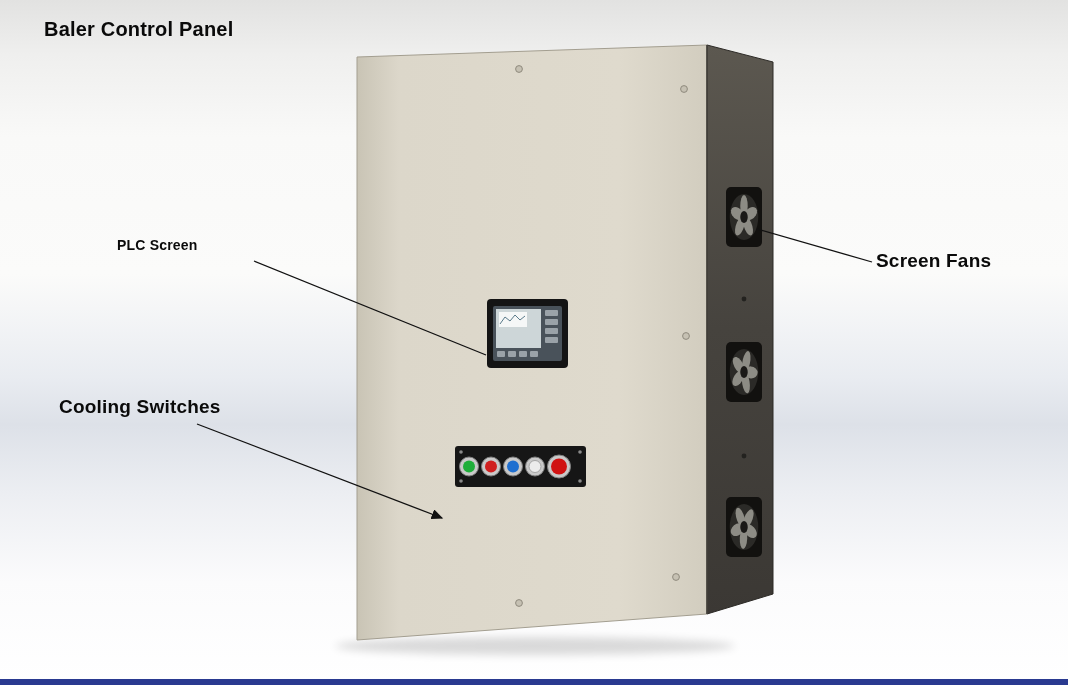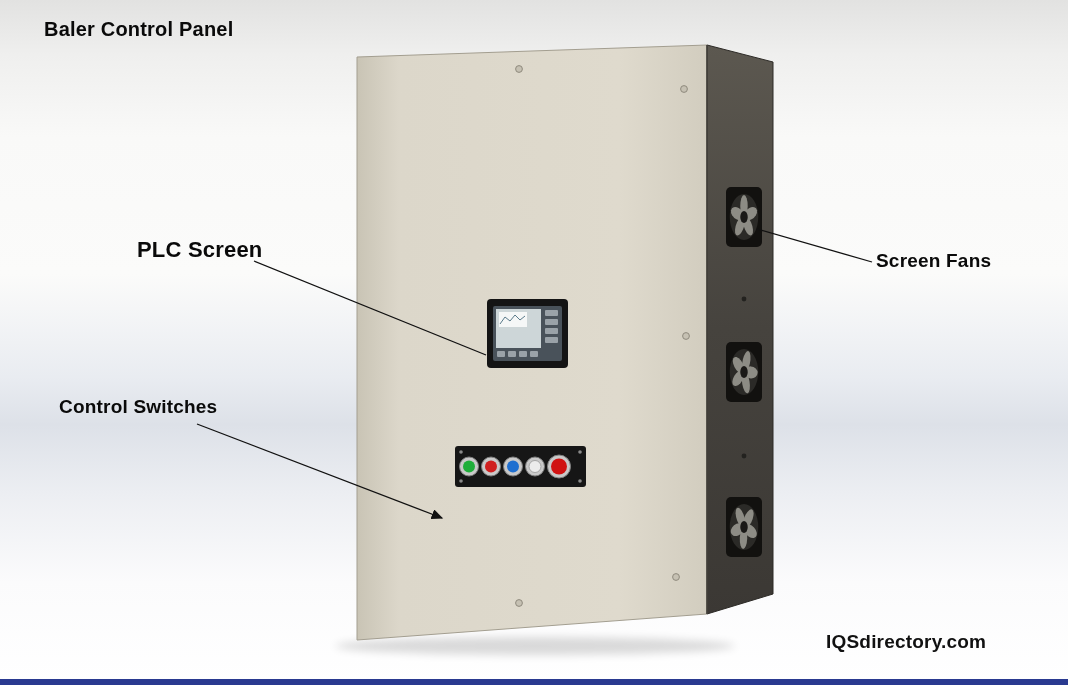--- a/index.html
+++ b/index.html
@@ -21,21 +21,21 @@
   }
   .art{position:absolute;left:0;top:0;width:1068px;height:685px;}
   .txt{
     position:absolute;
     color:#0a0a0a;
     font-weight:bold;
     white-space:nowrap;
     letter-spacing:0.2px;
   }
   .title{left:44px;top:18px;font-size:20px;}
-  .label-plc{left:117px;top:237px;font-size:22px;margin-left:20px;}
+  .label-plc{left:117px;top:237px;font-size:14px;}
   .label-switches{left:59px;top:396px;font-size:19px;}
   .label-fans{left:876px;top:250px;font-size:19px;}
   .watermark{left:826px;top:631px;font-size:19px;color:#111;}
   .bottom-bar{
     position:absolute;left:0;bottom:0;width:100%;height:6px;
     background:#2a3a90;
   }
 </style>
 </head>
 <body>
@@ -180,17 +180,16 @@
 
     <g stroke="#111" stroke-width="1.3" fill="none">
       <line x1="254" y1="261" x2="486" y2="355"></line>
       <line x1="197" y1="424" x2="442" y2="518" marker-end="url(#arrow)"></line>
       <line x1="872" y1="262" x2="757" y2="229"></line>
     </g>
   </svg>
 
   <div class="txt title">Baler Control Panel</div>
   <div class="txt label-plc">PLC Screen</div>
-  <div class="txt label-switches">Control Switches</div>
+  <div class="txt label-switches">Cooling Switches</div>
   <div class="txt label-fans">Screen Fans</div>
-  <div class="txt watermark">IQSdirectory.com</div>
   <div class="bottom-bar"></div>
 </div>
 
 </body></html>

